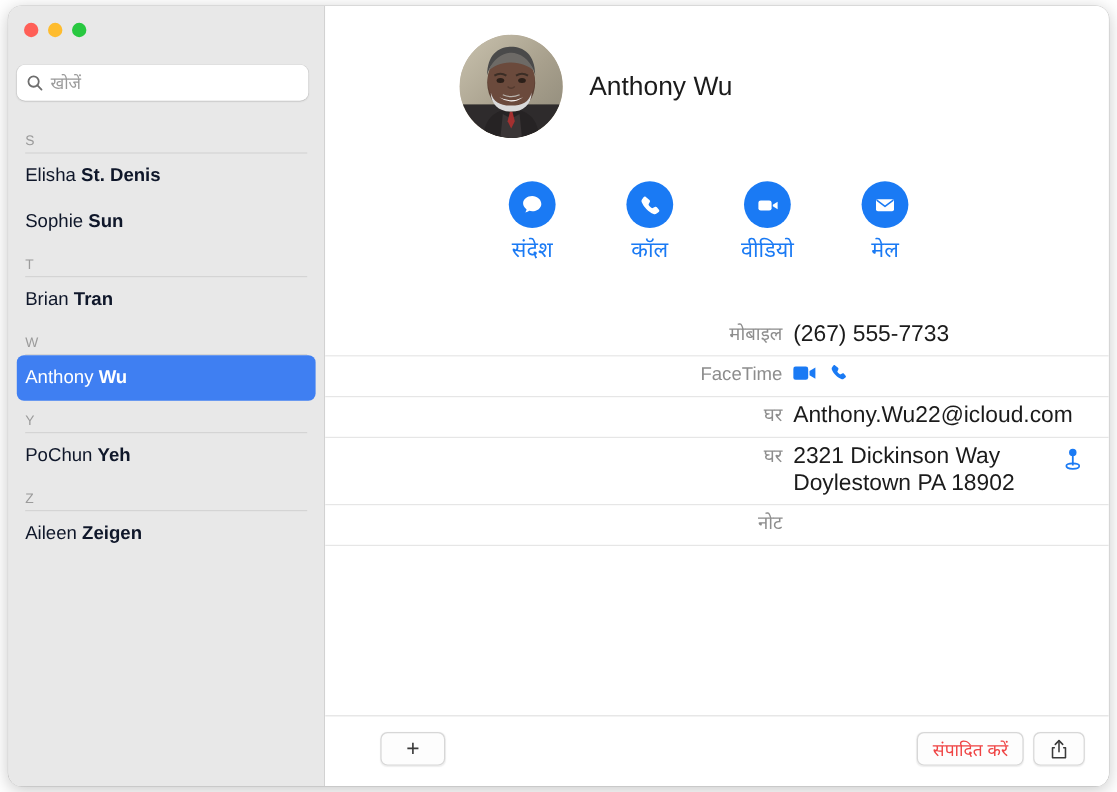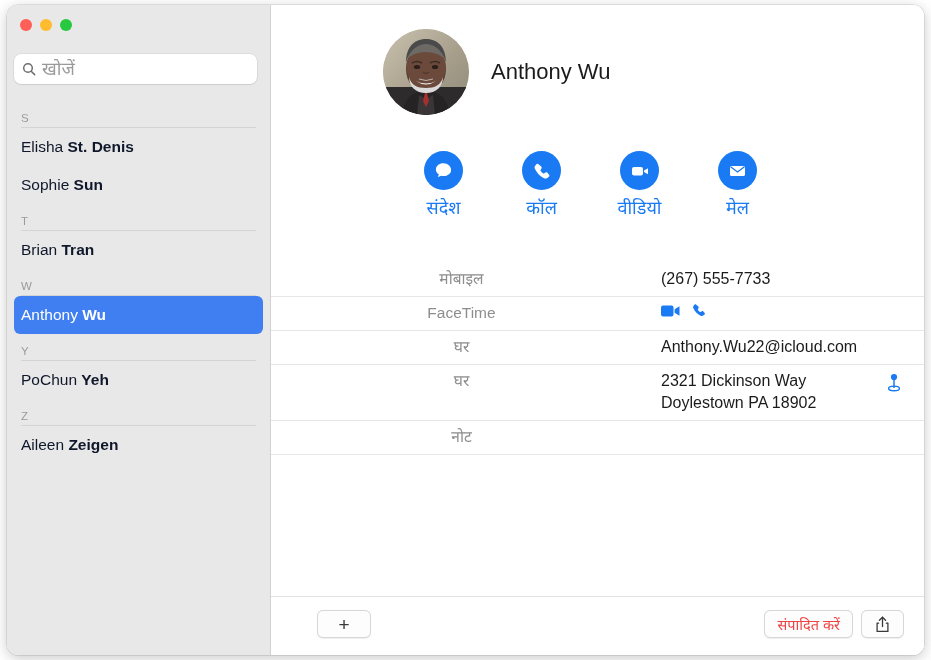--- a/index.html
+++ b/index.html
@@ -67,21 +67,21 @@
     align-items: center;
     box-sizing: border-box;
     padding: 0 8px;
   }
   #search-icon { flex: 0 0 auto; margin-right: 6px; display:block; }
   #search-input {
     border: none;
     outline: none;
     background: transparent;
     font-family: "Liberation Sans", "DejaVu Sans", sans-serif;
-    font-size: 18px;
+    font-size: 14px;
     color: #1d1d1f;
     width: 100%;
     padding: 0;
   }
   #search-input::placeholder { color: #9a9a9a; }
 
   #contact-list {
     position: absolute;
     top: 96px;
     left: 0;
@@ -193,31 +193,31 @@
     display: flex;
     align-items: flex-start;
     border-bottom: 1px solid #e6e6e6;
     padding: 5px 0 6px 0;
     min-height: 22px;
     position: relative;
   }
   .field-label {
     width: 390px;
     flex: 0 0 390px;
-    text-align: center;
+    text-align: right;
     padding-right: 9px;
     box-sizing: border-box;
     font-size: 15.5px;
     color: #8d8d8d;
     line-height: 22px;
     white-space: nowrap;
   }
   .field-value {
     flex: 1 1 auto;
-    font-size: 16px;
+    font-size: 19px;
     color: #1b1b1b;
     line-height: 22px;
     padding-right: 50px;
   }
   .field-value .line2 { display: block; }
   .facetime-icons {
     display: flex;
     align-items: center;
     gap: 10px;
     height: 22px;

